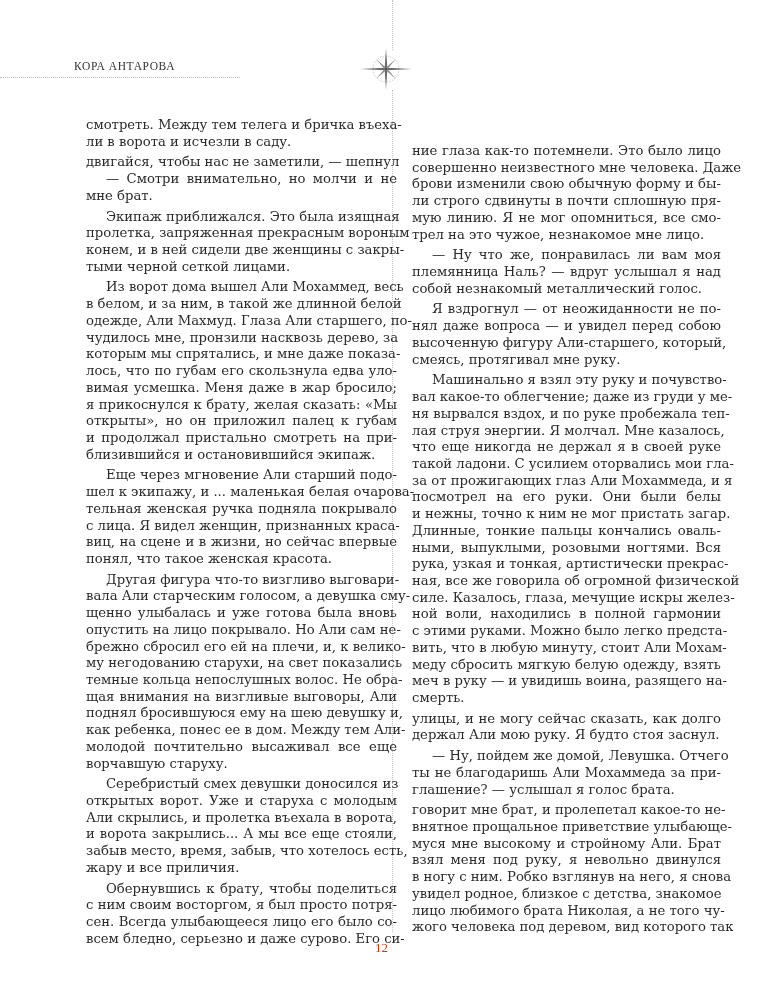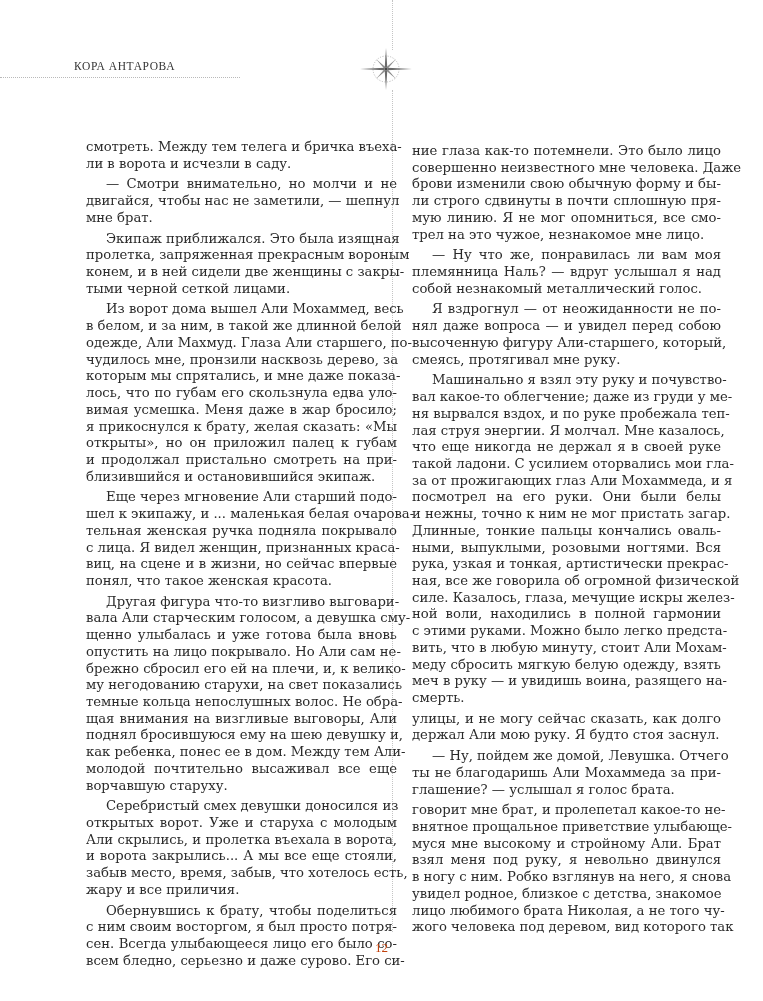--- a/index.html
+++ b/index.html
@@ -5,21 +5,21 @@
   html, body { margin: 0; padding: 0; background: #ffffff; }
   body { width: 763px; height: 1001px; position: relative; overflow: hidden;
          font-family: "DejaVu Serif", "Liberation Serif", serif; color: #2a2a2a; }
   .running-head { position: absolute; left: 43px; top: 60px; font-family: "Liberation Serif", serif;
          font-size: 11.5px; letter-spacing: 0.6px; color: #333; margin-left: 31px; }
   .h-rule { position: absolute; left: 0; top: 77px; width: 240px; border-top: 1px dotted #b9b9b9; }
   .v-rule-top { position: absolute; left: 392px; top: 0; height: 50px; border-left: 1px dotted #c4c4c4; }
   .v-rule { position: absolute; left: 392px; top: 90px; height: 842px; border-left: 1px dotted #c4c4c4; }
   .compass { position: absolute; left: 358px; top: 46px; width: 56px; height: 46px; }
   .column { position: absolute; top: 117px; font-size: 13.2px; line-height: 16.72px; }
-  .col-left { left: 86px; width: 311px; margin-top: 22px; }
+  .col-left { left: 86px; width: 311px; }
   .col-right { left: 412px; width: 309px; margin-top: 26px; }
   .line { display: block; white-space: nowrap; text-align: justify; text-align-last: justify; height: 16.72px; overflow: visible; }
   .line.last { text-align-last: left; }
   .line.indent { padding-left: 20px; }
   .para-gap { height: 4px; }
   .page-number { position: absolute; left: 0; width: 763px; top: 940px; text-align: center;
          font-family: "Liberation Serif", serif; font-size: 13px; color: #c2410c; }
 </style>
 </head>
 <body>
@@ -42,22 +42,22 @@
   <circle cx="28" cy="23" r="1.2" fill="#444"></circle>
 </svg>
 
 <div class="column col-left" id="col-left">
     <div>
       <span class="line">смотреть. Между тем телега и бричка въеха-</span>
       <span class="line last">ли в ворота и исчезли в саду.</span>
     </div>
     <div class="para-gap"></div>
     <div>
+      <span class="line">двигайся, чтобы нас не заметили, — шепнул</span>
       <span class="line indent">— Смотри внимательно, но молчи и не</span>
-      <span class="line">двигайся, чтобы нас не заметили, — шепнул</span>
       <span class="line last">мне брат.</span>
     </div>
     <div class="para-gap"></div>
     <div>
       <span class="line indent">Экипаж приближался. Это была изящная</span>
       <span class="line">пролетка, запряженная прекрасным вороным</span>
       <span class="line">конем, и в ней сидели две женщины с закры-</span>
       <span class="line last">тыми черной сеткой лицами.</span>
     </div>
     <div class="para-gap"></div>

